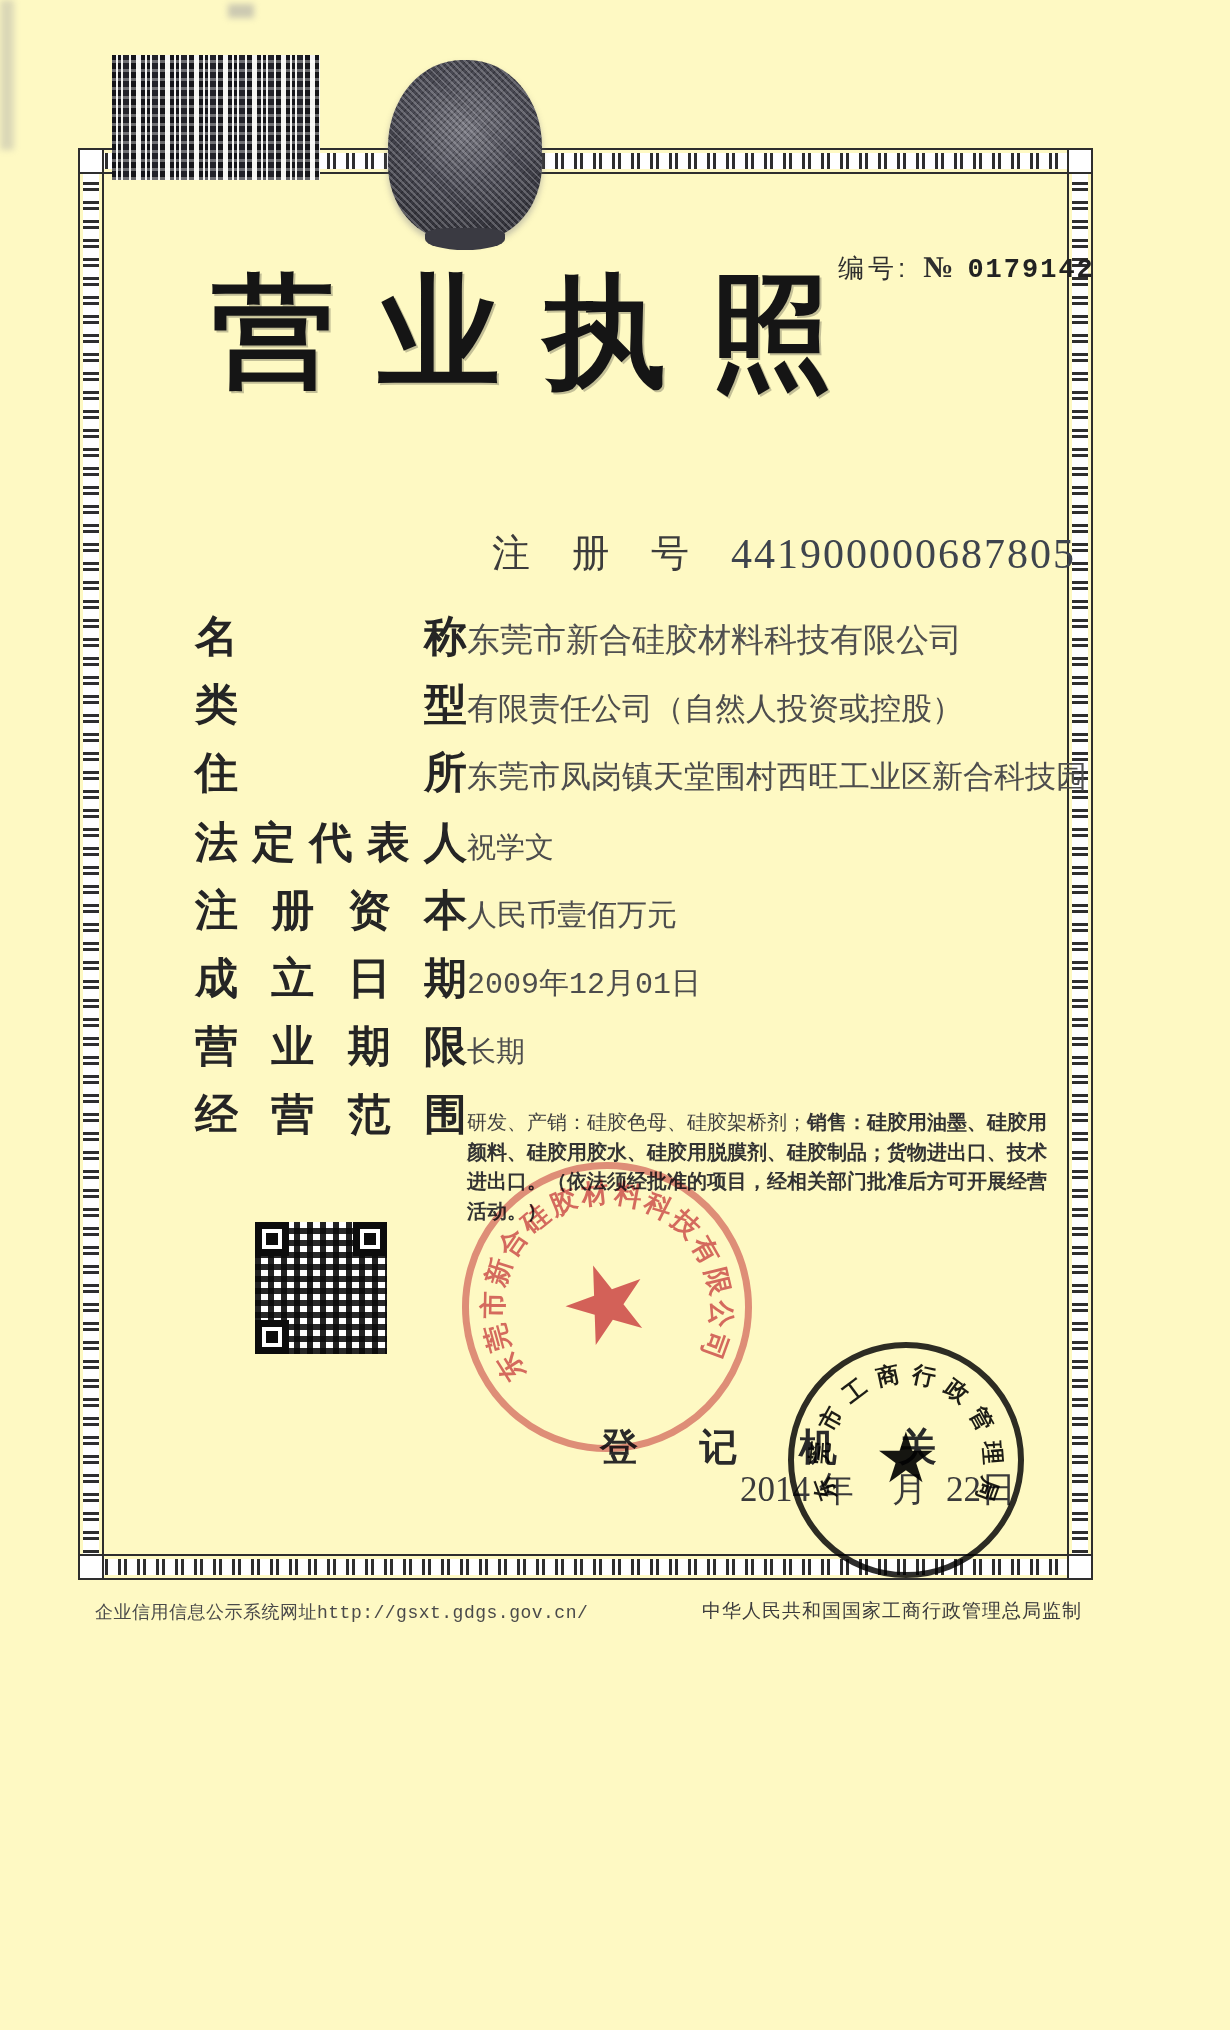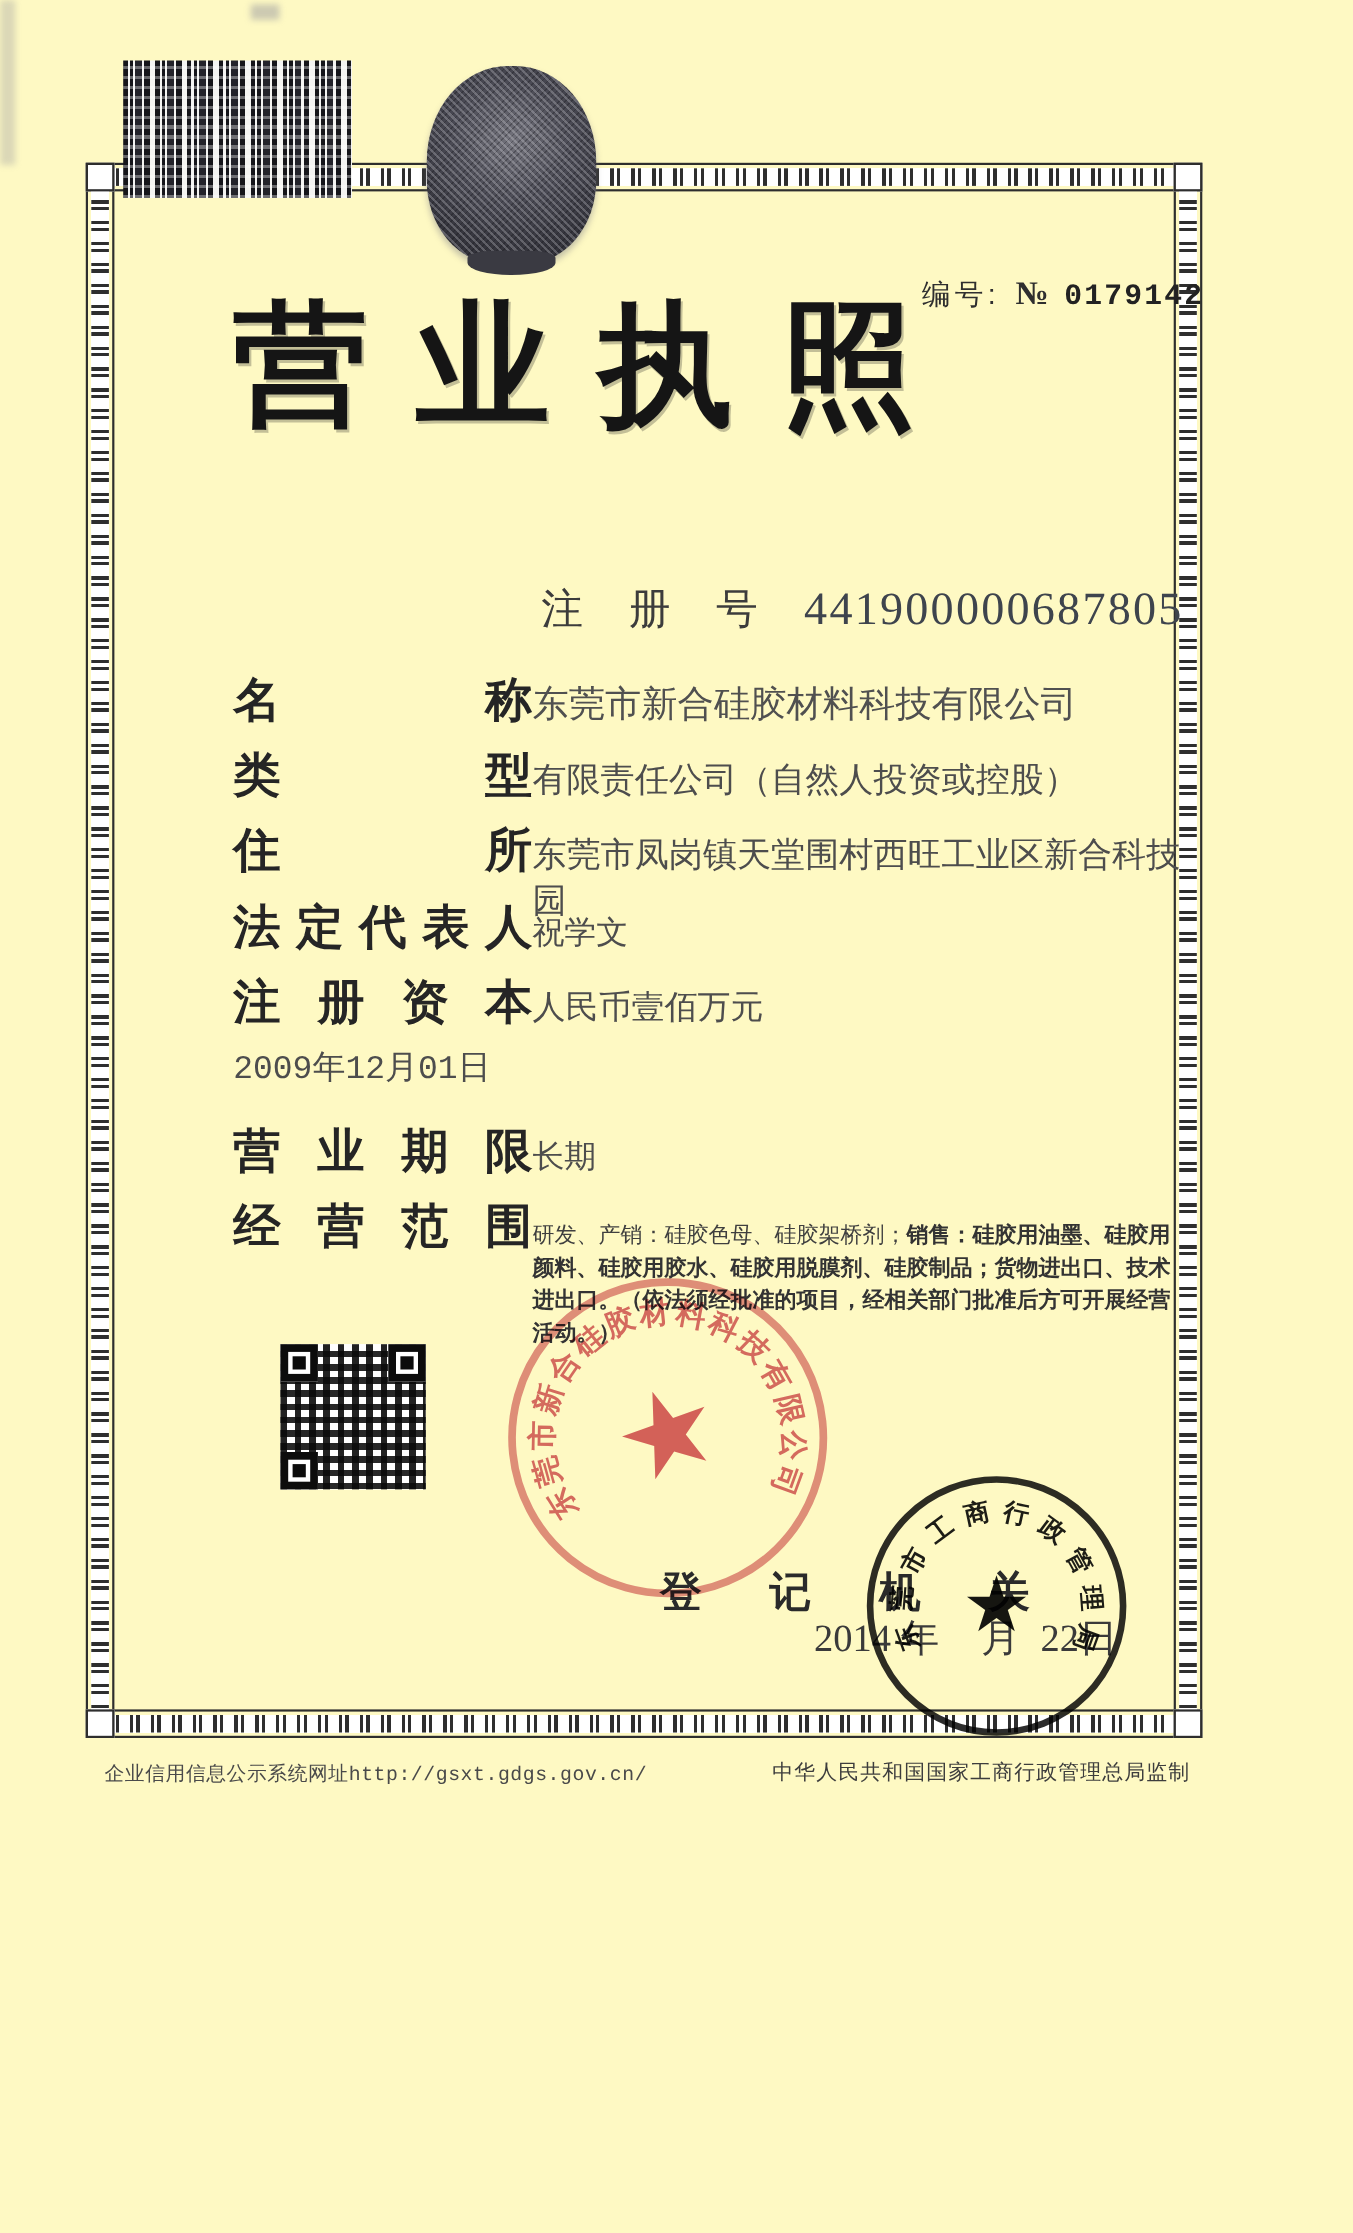--- a/index.html
+++ b/index.html
@@ -50,21 +50,21 @@
     position:absolute;left:212px;top:252px;z-index:4;
     font-size:122px;font-weight:900;letter-spacing:44px;color:#151515;
     font-family:Liberation Mono, monospace;text-shadow:2px 2px 0 rgba(20,20,20,.25);
     white-space:nowrap;
   }
   
   .regline{position:absolute;left:492px;top:528px;display:flex;align-items:center;gap:26px;z-index:4;}
   .regline .lbl{font-size:38px;color:#3c3c3c;letter-spacing:16px;font-family:"Liberation Serif",serif;}
   .regline .num{font-size:42px;color:#3e444d;font-family:"Liberation Serif",serif;letter-spacing:2px;}
   
-  .frow{position:absolute;left:195px;right:142px;display:flex;align-items:baseline;z-index:4;margin-left:17px;}
+  .frow{position:absolute;left:195px;right:142px;display:flex;align-items:baseline;z-index:4;}
   .frow .flabel{
     flex:0 0 272px;font-size:43px;font-weight:700;color:#252525;
     text-align:justify;text-align-last:justify;font-family:"Liberation Sans",sans-serif;
   }
   .frow .fvalue{margin-left:0;font-family:"Liberation Serif",serif;color:#4d4d4d;}
   .r1{top:608px;} .r1 .fvalue{font-size:33px;color:#505050;}
   .r2{top:676px;} .r2 .fvalue{font-size:31px;}
   .r3{top:744px;} .r3 .fvalue{font-size:31px;}
   .r4{top:814px;} .r4 .fvalue{font-size:29px;}
   .r5{top:882px;} .r5 .fvalue{font-size:30px;}
@@ -160,20 +160,21 @@
   </div>
   <div class="frow r4">
     <div class="flabel">法定代表人</div>
     <div class="fvalue">祝学文</div>
   </div>
   <div class="frow r5">
     <div class="flabel">注册资本</div>
     <div class="fvalue">人民币壹佰万元</div>
   </div>
   <div class="frow r6">
+    <div class="flabel">成立日期</div>
     <div class="fvalue">2009年12月01日</div>
   </div>
   <div class="frow r7">
     <div class="flabel">营业期限</div>
     <div class="fvalue">长期</div>
   </div>
   <div class="frow r8">
     <div class="flabel">经营范围</div>
     <div class="fvalue">
       <span>研发、产销：硅胶色母、硅胶架桥剂；</span><span class="bold">销售：硅胶用油墨、硅胶用颜料、硅胶用胶水、硅胶用脱膜剂、硅胶制品；货物进出口、技术进出口。（依法须经批准的项目，经相关部门批准后方可开展经营活动。）</span>

